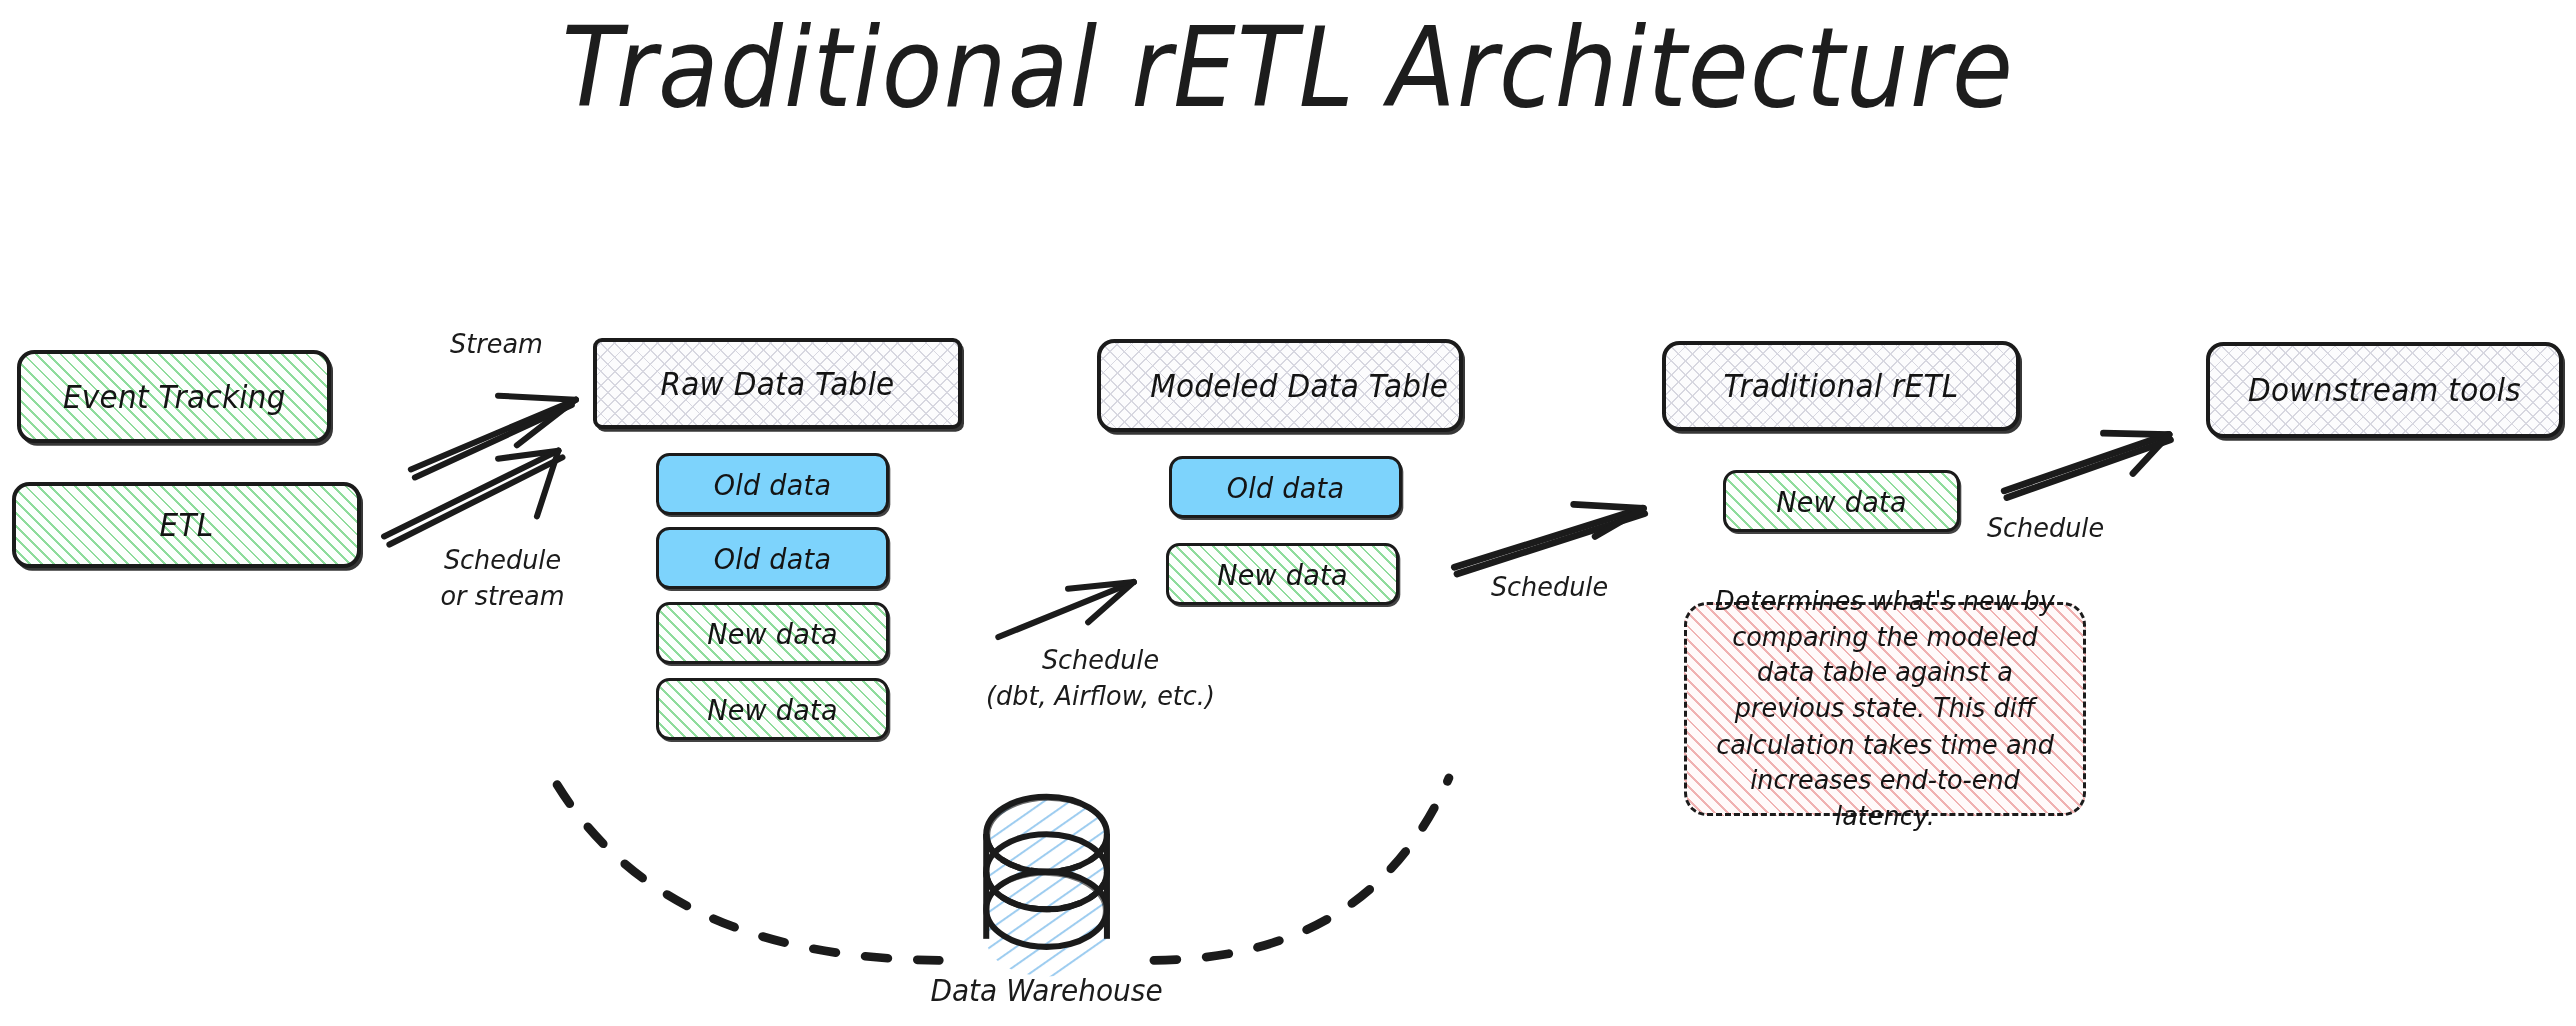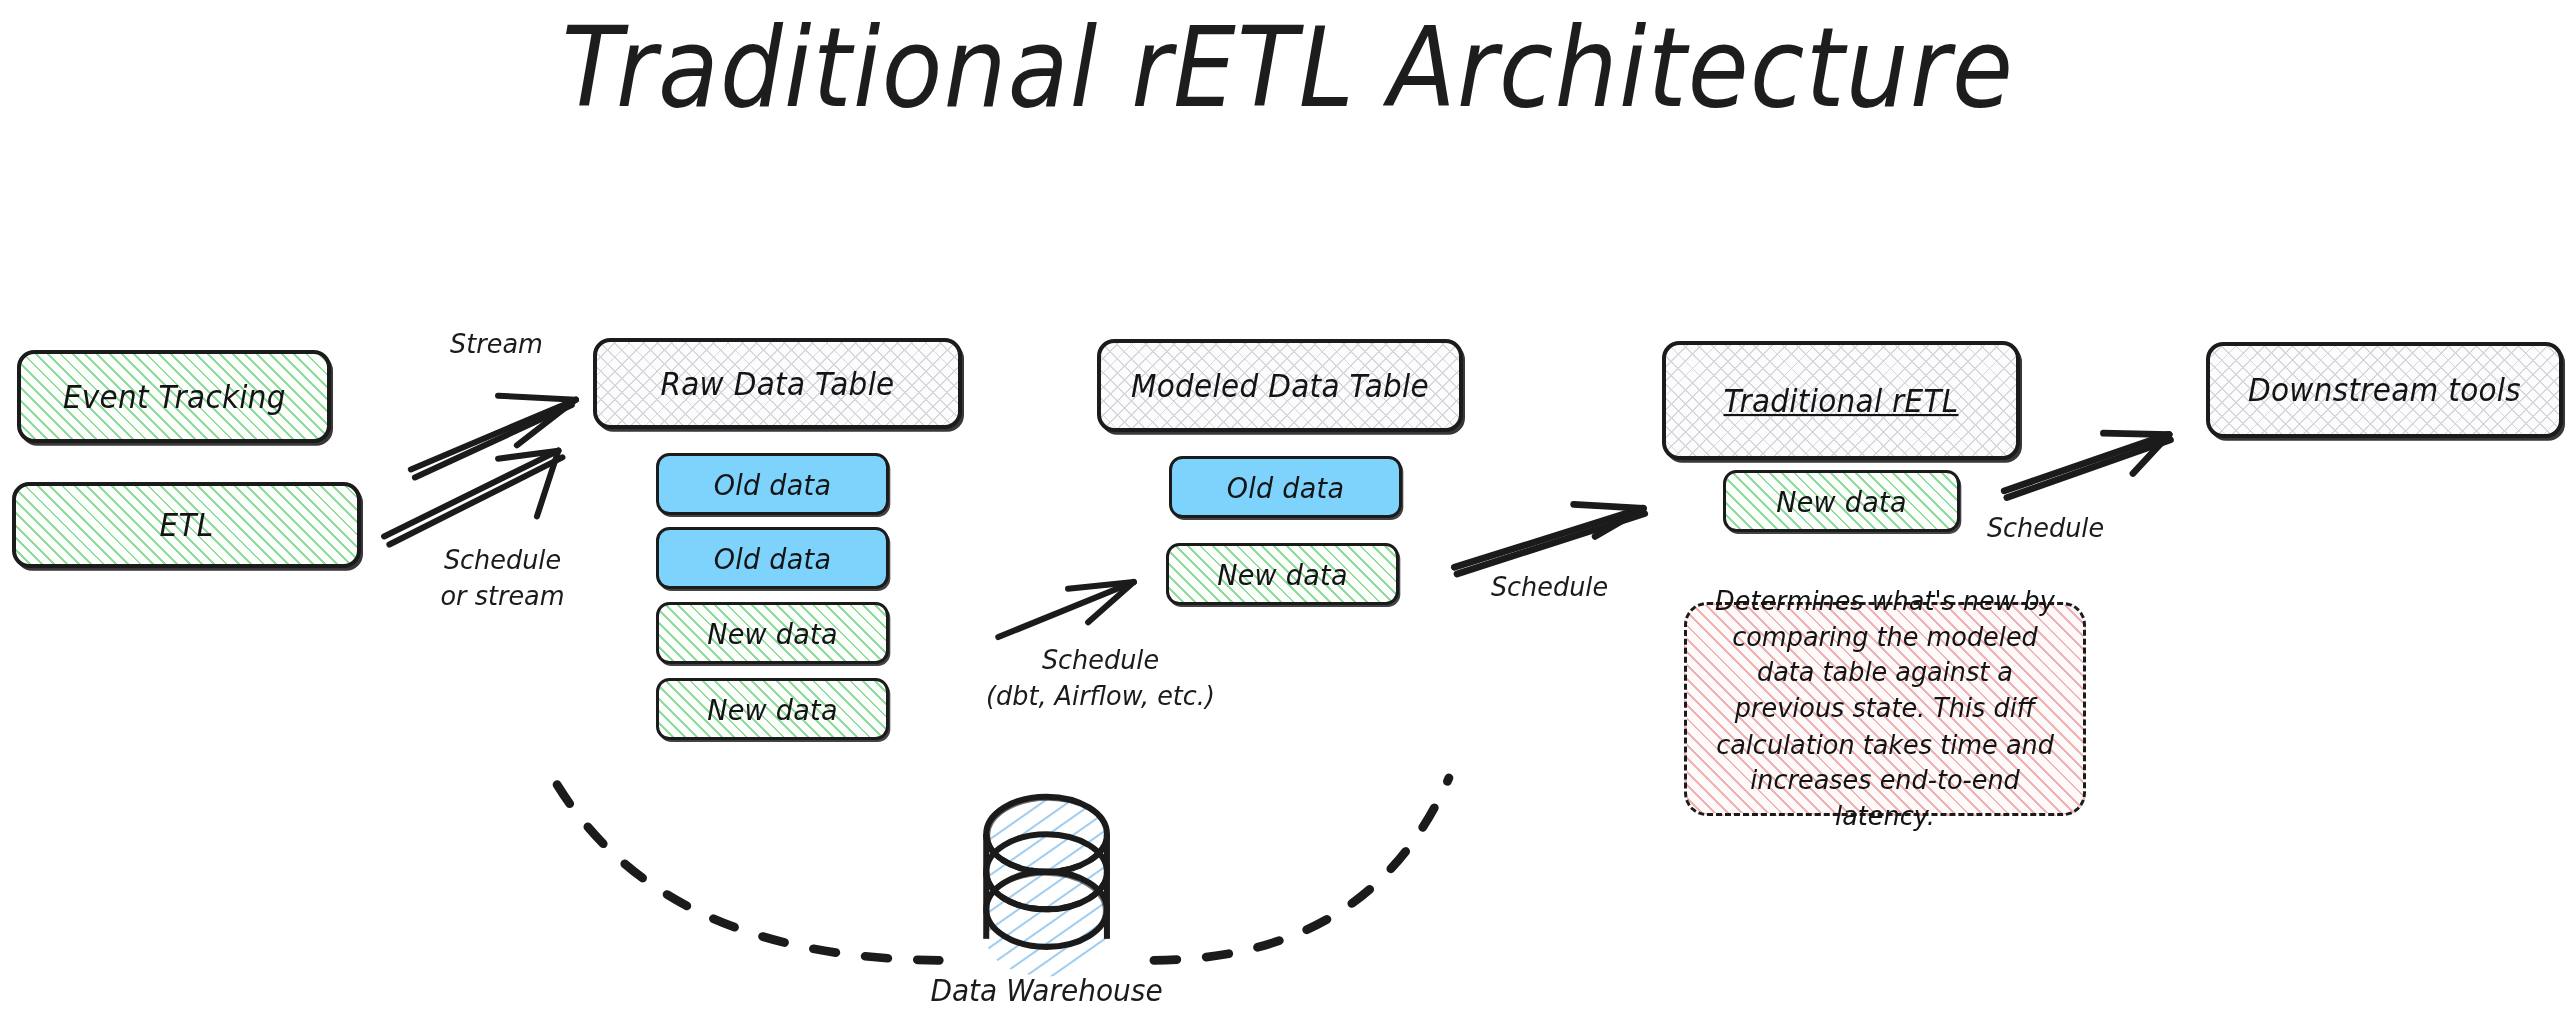--- a/index.html
+++ b/index.html
@@ -171,49 +171,49 @@
   </svg>
 
   <div class="node source-node fill-green" style="left:17.4px;top:350px;width:314px;height:93px;">
     <span class="lbl">Event Tracking</span>
   </div>
 
   <div class="node source-node fill-green" style="left:12px;top:482px;width:349px;height:86px;text-align:center;">
     <span class="lbl">ETL</span>
   </div>
 
-  <div class="node header-node fill-grid" style="left:593px;top:338px;width:369px;height:91px;">
+  <div class="node header-node fill-grid" style="left:593px;top:338px;width:369px;height:91px;border-radius:9px;">
     <span class="lbl">Raw Data Table</span>
   </div>
 
   <div class="node chip fill-white" style="left:656px;top:453px;width:233px;height:62px;">
     <span class="lbl">Old data</span>
   </div>
   <div class="node chip fill-white" style="left:656px;top:527px;width:233px;height:62px;">
     <span class="lbl">Old data</span>
   </div>
   <div class="node chip fill-green" style="left:656px;top:602px;width:233px;height:62px;">
     <span class="lbl">New data</span>
   </div>
   <div class="node chip fill-green" style="left:656px;top:678px;width:233px;height:62px;">
     <span class="lbl">New data</span>
   </div>
 
-  <div class="node header-node fill-grid" style="left:1097px;top:339px;width:366px;height:93px;">
+  <div class="node header-node fill-grid" style="left:1097px;top:339px;width:366px;height:93px;justify-content:flex-end;">
     <span class="lbl">Modeled Data Table</span>
   </div>
 
   <div class="node chip fill-white" style="left:1169px;top:456px;width:233px;height:62px;">
     <span class="lbl">Old data</span>
   </div>
   <div class="node chip fill-green" style="left:1166px;top:543px;width:233px;height:62px;">
     <span class="lbl">New data</span>
   </div>
 
-  <div class="node header-node fill-grid" style="left:1662px;top:341px;width:358px;height:119px;text-decoration:underline;">
+  <div class="node header-node fill-grid" style="left:1662px;top:341px;width:358px;height:90px;">
     <span class="lbl">Traditional rETL</span>
   </div>
 
   <div class="node chip fill-green" style="left:1723px;top:470px;width:237px;height:62px;">
     <span class="lbl">New data</span>
   </div>
 
   <div class="node header-node fill-grid" style="left:2206px;top:342px;width:357px;height:96px;">
     <span class="lbl">Downstream tools</span>
   </div>

